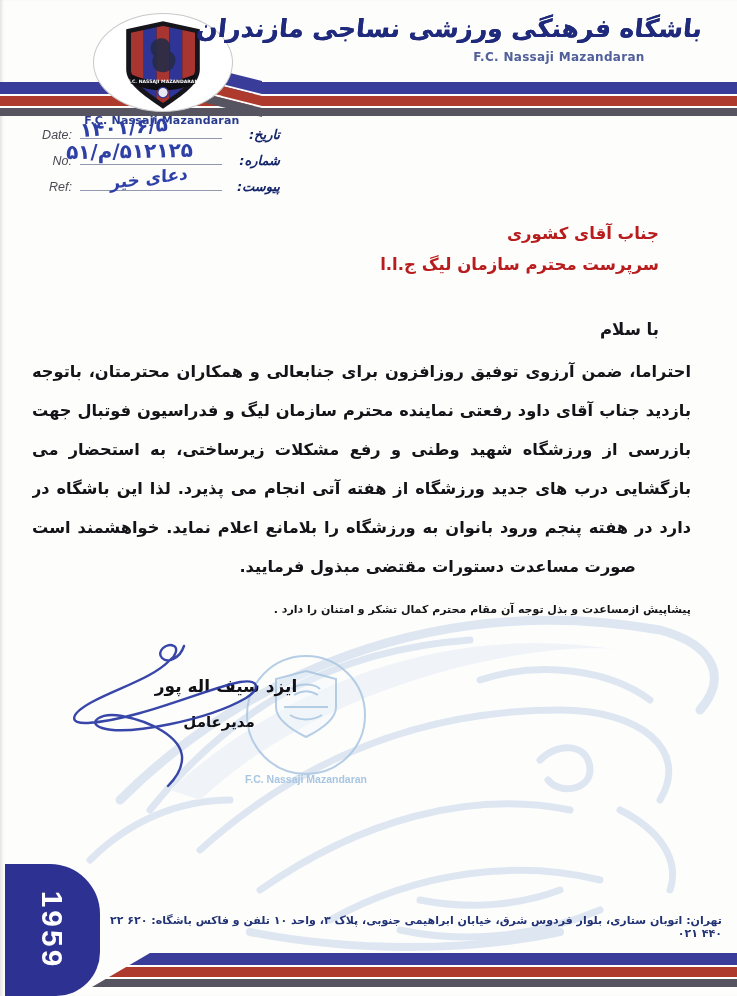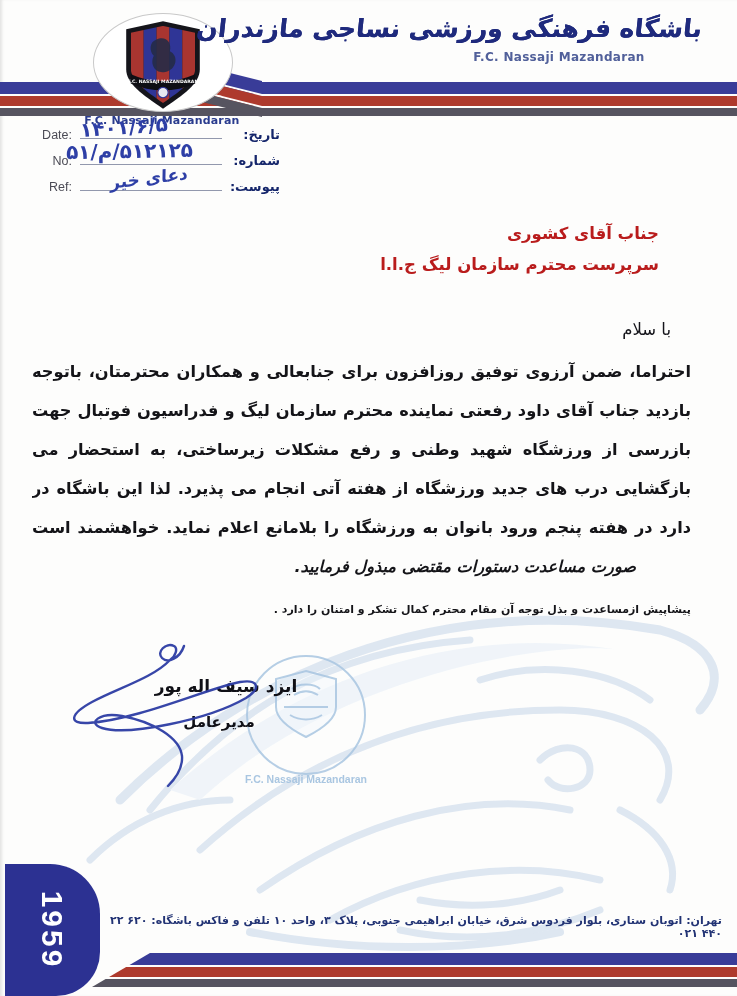--- a/index.html
+++ b/index.html
@@ -38,43 +38,43 @@
     position:absolute; right:35px; top:14px; width:286px; z-index:2; text-align:center;
   }
   .club-fa{
     font-size:25px; font-weight:bold; color:#1f2a7d; direction:rtl;
     transform:skewX(-6deg); text-shadow:0 0 .6px #1f2a7d; white-space:nowrap;
   }
   .club-en{margin-top:7px; font-size:12px; font-weight:bold; color:#51609a; letter-spacing:.3px;}
 
   
   .meta{position:absolute; left:26px; top:122px; width:254px; z-index:2;}
-  .m-row{display:flex; align-items:flex-end; height:21px; margin-bottom:5px;}
+  .m-row{display:flex; align-items:flex-end; height:21px; margin-bottom:5px;font-style:italic;}
   .m-en{width:46px; text-align:right; font-family:"Liberation Sans",sans-serif;
         font-size:12.5px; color:#4b4b55; padding-bottom:1px;}
   .m-line{flex:1; border-bottom:1.4px solid #9298ad; margin:0 4px 4px 8px; height:14px;}
   .m-fa{width:54px; direction:rtl; text-align:right; font-size:13px; font-weight:bold;
         color:#15266b; padding-bottom:1px;margin-top:24px;}
   .hw{position:absolute; color:#2e3fa6; font-weight:bold; z-index:3; white-space:nowrap;}
   .hw-date{left:54px; top:-7px; font-size:20px; letter-spacing:1px; transform:rotate(-4deg);}
   .hw-no{left:40px; top:17px; font-size:20px; transform:rotate(-1deg);}
   .hw-ref{left:84px; top:46px; font-size:17px; transform:rotate(-7deg) skewX(-8deg);}
 
   
   .rtl{direction:rtl;}
   .recipient{right:78px; top:218px; text-align:right; font-size:16.5px; font-weight:bold;
              color:#b91c1c; line-height:31px;}
-  .salutation{right:66px; top:320px; font-size:16.5px; font-weight:normal; color:#14141a;margin-left:6px;}
+  .salutation{right:78px; top:320px; font-size:16.5px; font-weight:bold; color:#14141a;margin-left:6px;}
   .paragraph{left:32px; right:46px; top:352px; color:#141418;}
   .body-line{
     height:39px; line-height:39px; font-size:16.2px; font-weight:bold;
     text-align:justify; text-align-last:justify; text-justify:inter-word;
     white-space:normal; overflow:hidden;
   }
-  .body-line.last{text-align:right; text-align-last:auto; padding-left:0; padding-right:55px;font-style:italic;}
+  .body-line.last{text-align:right; text-align-last:auto; padding-left:0; padding-right:55px;}
   .closing{left:32px; right:46px; top:603px; text-align:right;
            font-size:11px; font-weight:bold; color:#141418;}
 
   
   .stamp{position:absolute; left:232px; top:645px; z-index:1;}
   .sig-name{left:135px; top:676px; width:182px; text-align:center;
             font-size:17px; font-weight:bold; color:#101016;}
   .sig-title{left:158px; top:713px; width:122px; text-align:center;
              font-size:15px; font-weight:bold; color:#101016;}
   .sig-ink{position:absolute; left:58px; top:630px; z-index:4;}

